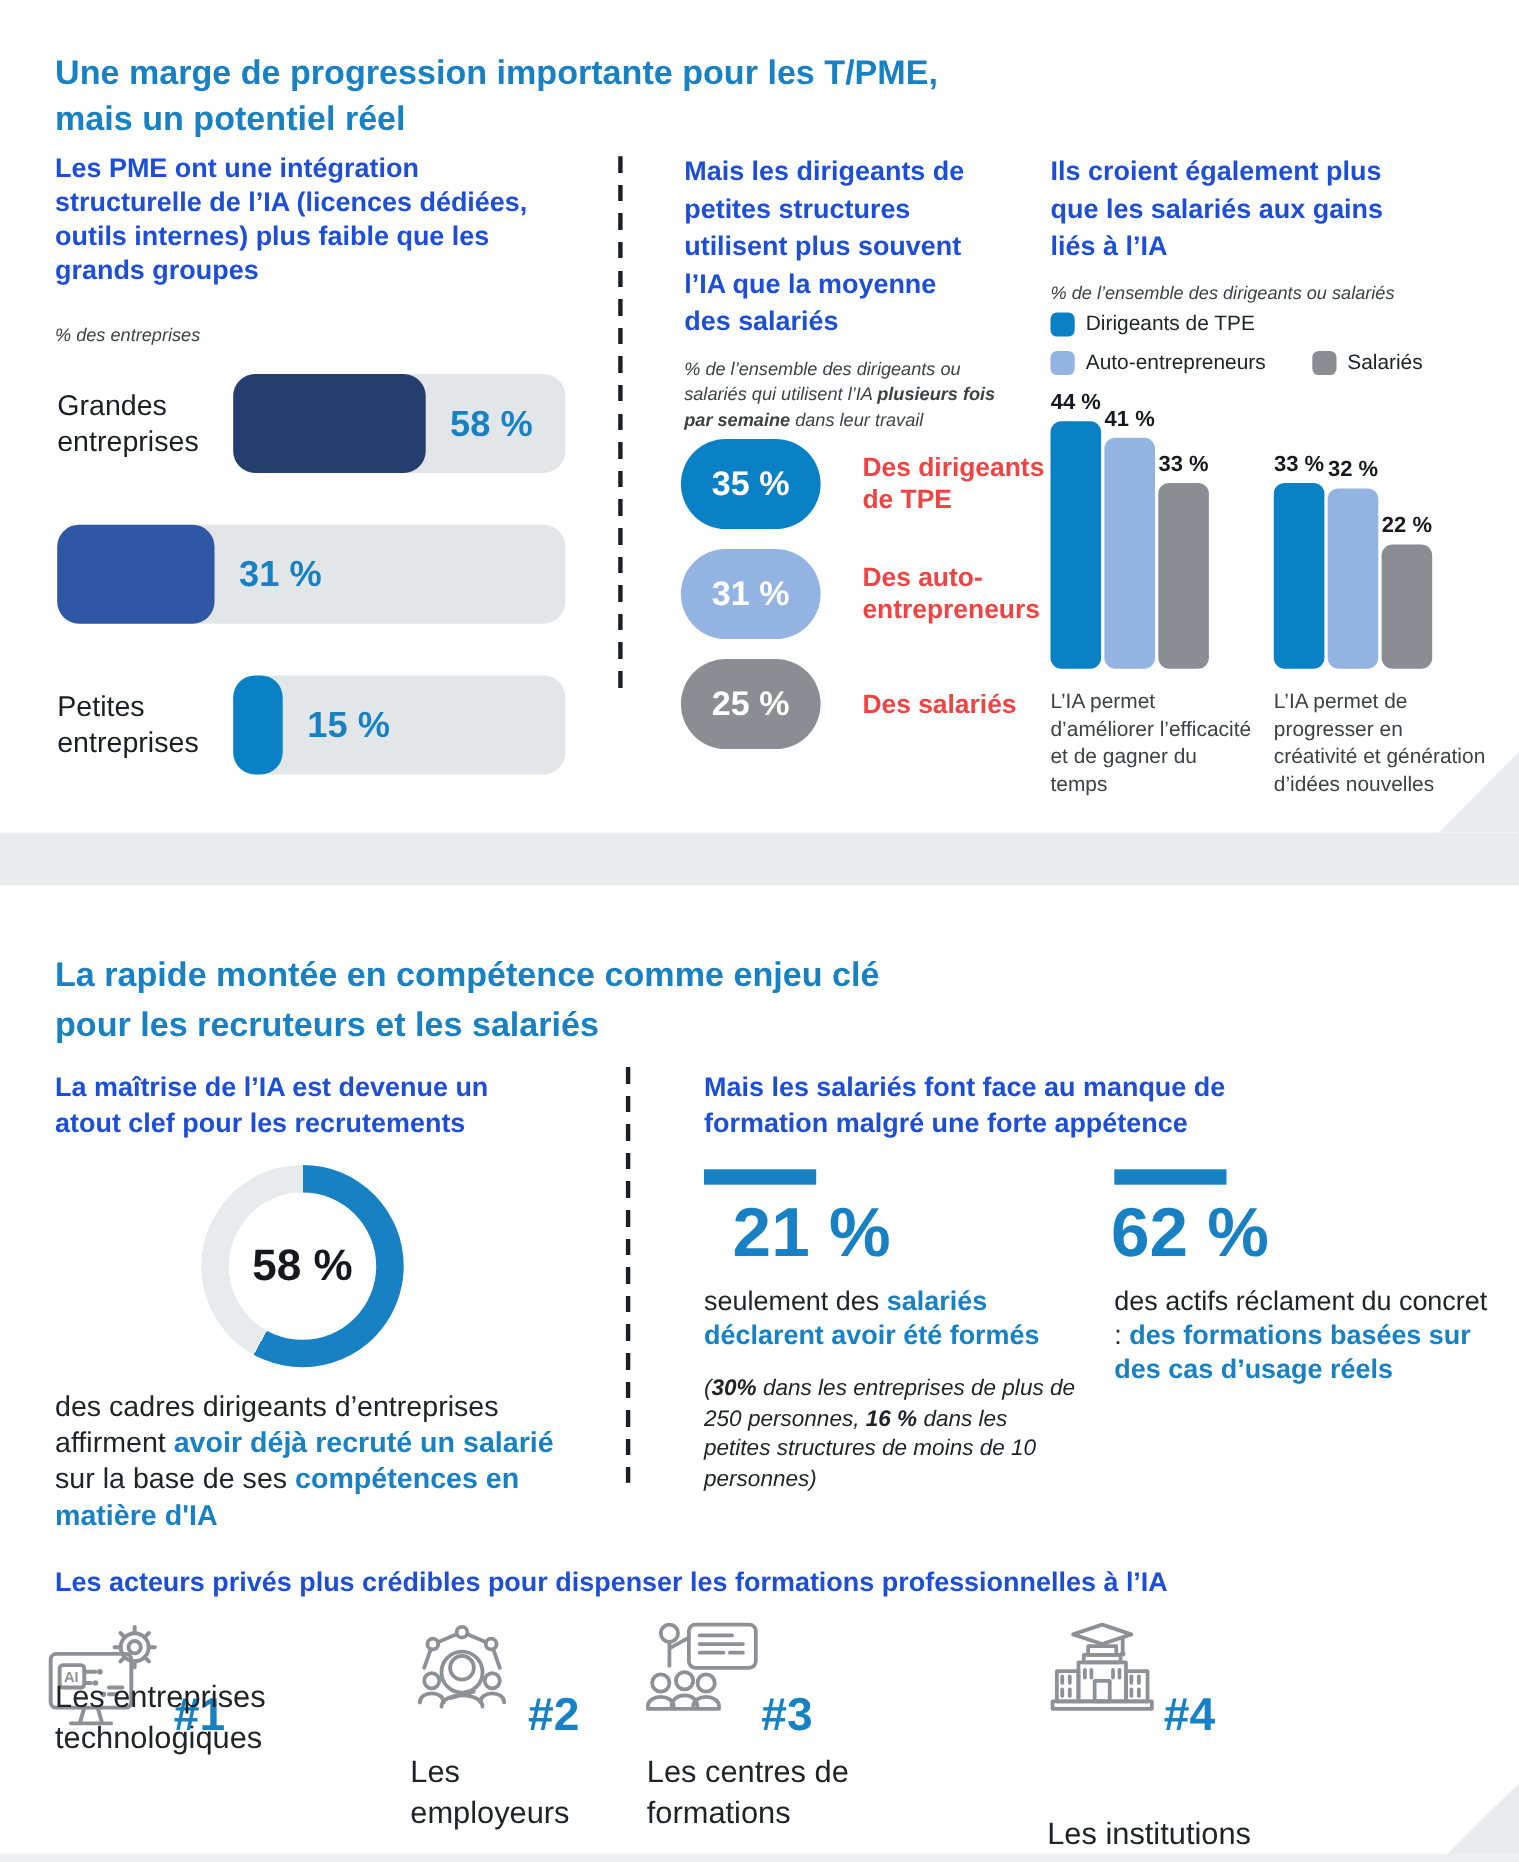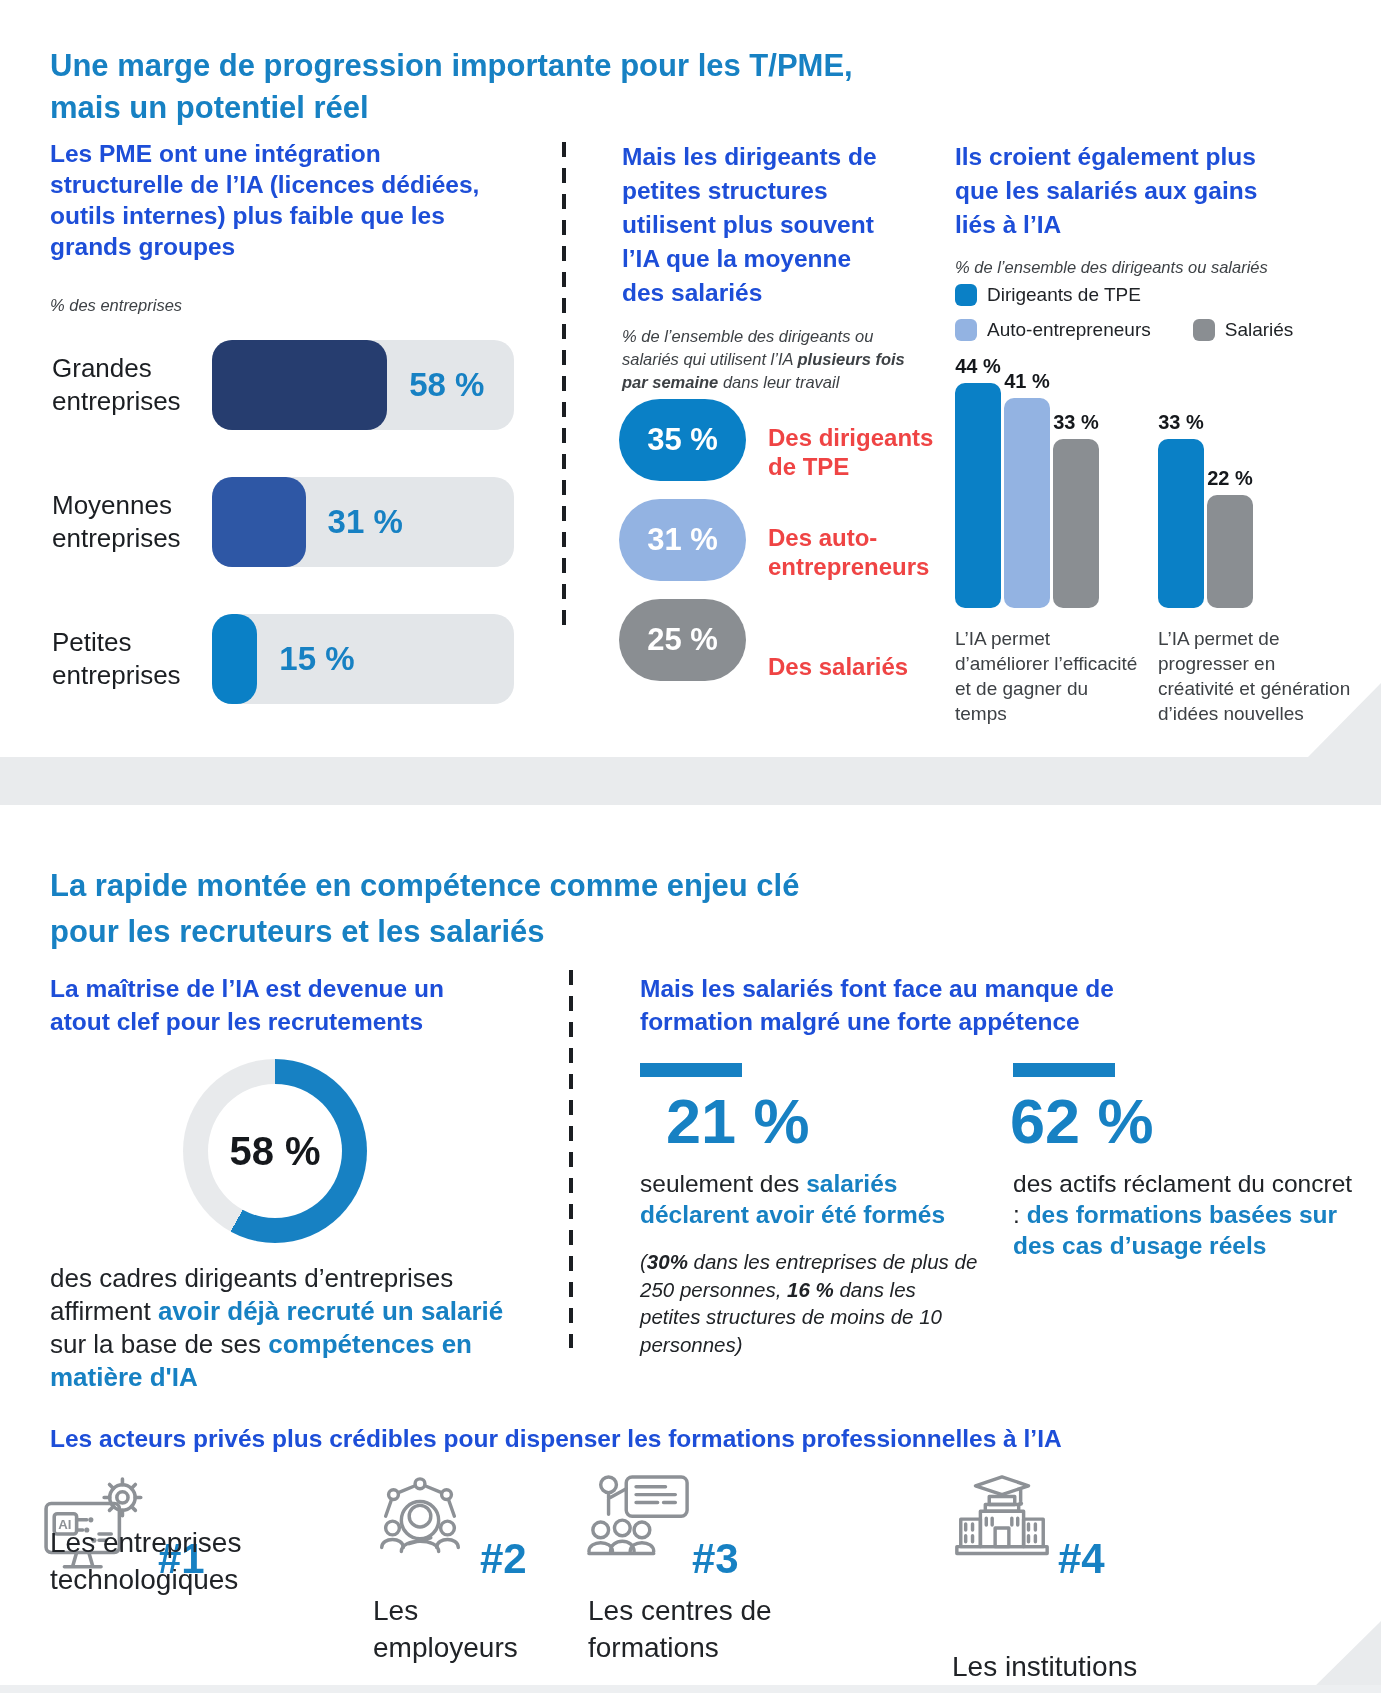--- a/index.html
+++ b/index.html
@@ -13,21 +13,21 @@
   .unit-note .b{font-weight:700;}
   
   .hrow{position:relative;display:flex;align-items:center;height:90px;margin-bottom:47px;}
   .hlabel{width:160px;font-size:26px;line-height:33px;color:#1b1e22;}
   .htrack{position:relative;flex:1;height:90px;background:#e3e6e9;border-radius:20px;}
   .hfill{position:absolute;left:0;top:0;height:100%;border-radius:20px;}
   .hval{position:absolute;top:50%;transform:translateY(-50%);font-size:33px;font-weight:700;color:#1781c3;white-space:nowrap;}
   
   .vdash{width:4px;background-image:repeating-linear-gradient(to bottom,#1b1e22 0 15px,transparent 15px 26px);}
   
-  .pill-row{display:flex;align-items:flex-end;margin-bottom:18px;}
+  .pill-row{display:flex;align-items:center;margin-bottom:18px;gap:16px;}
   .pill{width:127px;height:82px;border-radius:41px;display:flex;align-items:center;justify-content:center;
         color:#fff;font-size:31px;font-weight:700;flex:none;}
   .pill-label{margin-left:22px;width:185px;font-size:24px;line-height:29px;font-weight:700;color:#ef4444;}
   
   .legend-row{display:flex;align-items:center;margin-bottom:13px;}
   .legend-item{display:flex;align-items:center;}
   .legend-chip{width:22px;height:22px;border-radius:6px;margin-right:10px;flex:none;}
   .legend-label{font-size:19px;color:#202327;white-space:nowrap;}
   
   .vchart{height:256px;}
@@ -75,21 +75,20 @@
 
   <div class="abs" style="left:52px;top:340px;width:462px;">
     <div class="hrow">
       <div class="hlabel">Grandes entreprises</div>
       <div class="htrack">
         <div class="hfill" style="width: 58%; background: rgb(38, 61, 111);"></div>
         <span class="hval" style="left: calc(58% + 22px);">58 %</span>
       </div>
     </div>
     <div class="hrow">
-      <div class="hlabel">Moyennes entreprises</div>
       <div class="htrack">
         <div class="hfill" style="width: 31%; background: rgb(46, 87, 165);"></div>
         <span class="hval" style="left: calc(31% + 22px);">31 %</span>
       </div>
     </div>
     <div class="hrow">
       <div class="hlabel">Petites entreprises</div>
       <div class="htrack">
         <div class="hfill" style="width: 15%; background: rgb(10, 128, 198);"></div>
         <span class="hval" style="left: calc(15% + 22px);">15 %</span>
@@ -153,20 +152,24 @@
         </div>
         <div class="vwrap">
           <span class="vval">33 %</span>
           <div class="vbar" style="height: 66%; background: rgb(138, 142, 146);"></div>
         </div>
       </div>
     <div class="vgroup" style="left:203px;">
         <div class="vwrap">
           <span class="vval">33 %</span>
           <div class="vbar" style="height: 66%; background: rgb(10, 128, 198);"></div>
+        </div>
+        <div class="vwrap">
+          <span class="vval">32 %</span>
+          <div class="vbar" style="height: 64%; background: rgb(147, 179, 226);"></div>
         </div>
         <div class="vwrap">
           <span class="vval">22 %</span>
           <div class="vbar" style="height: 44%; background: rgb(138, 142, 146);"></div>
         </div>
       </div>
   </div>
   <div class="abs vcaption" style="left:955px;top:626px;width:190px;">L’IA permet d’améliorer l’efficacité et de gagner du temps</div>
   <div class="abs vcaption" style="left:1158px;top:626px;width:195px;">L’IA permet de progresser en créativité et génération d’idées nouvelles</div>
 

